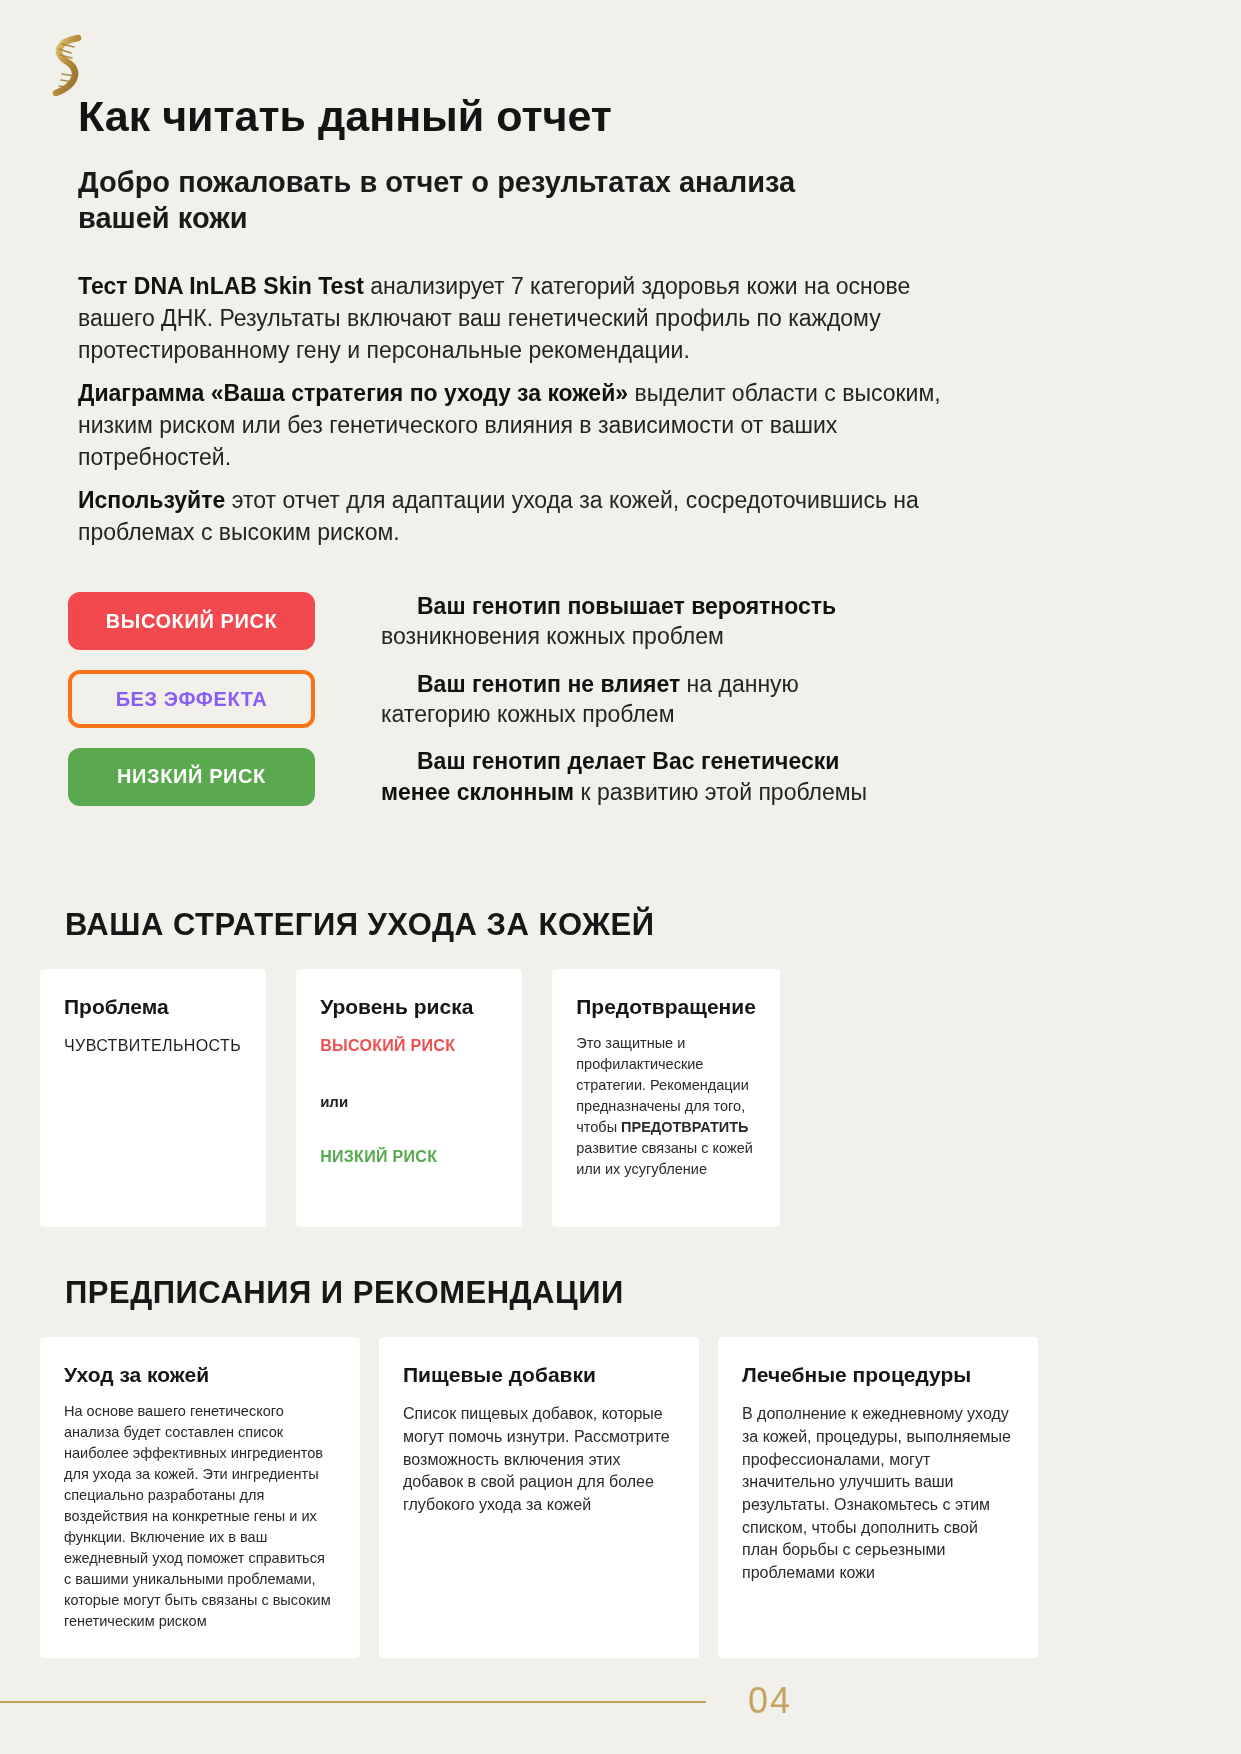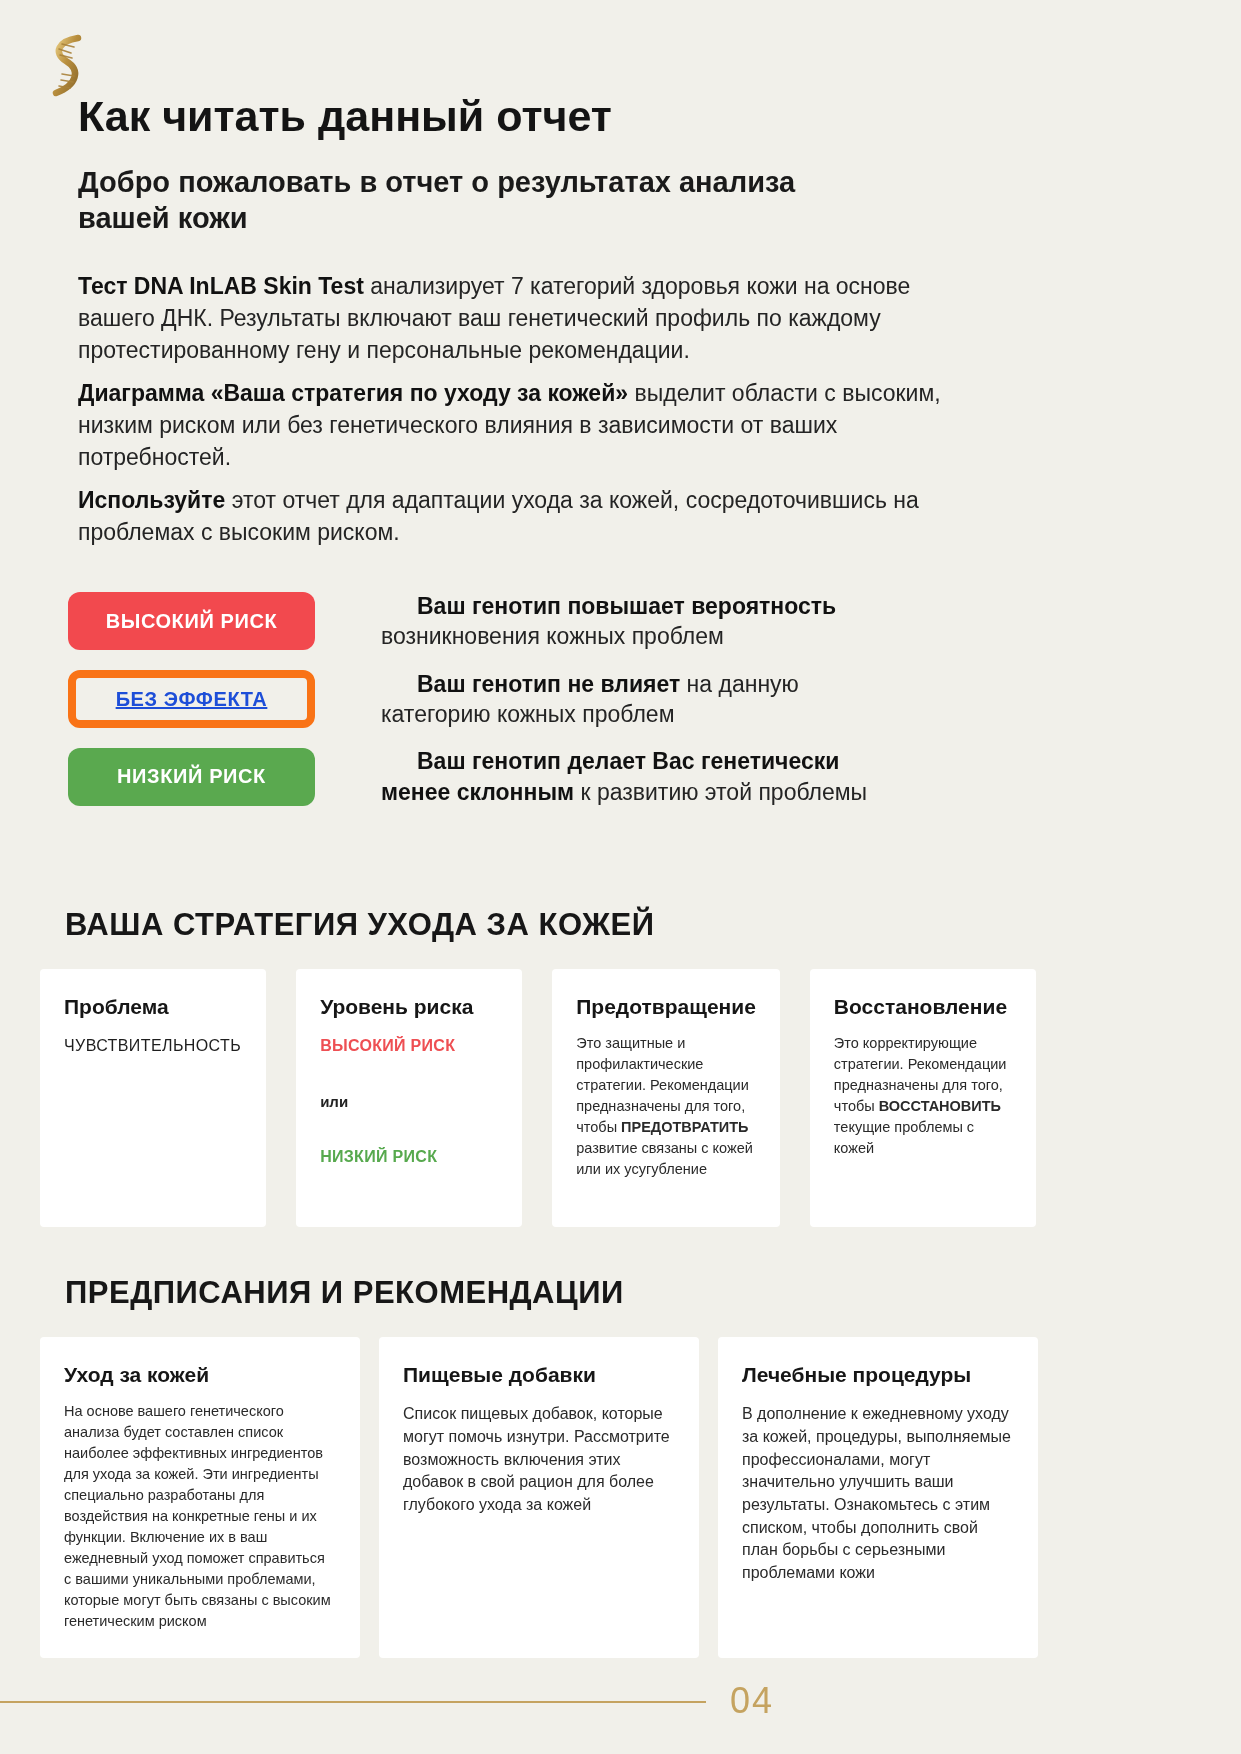--- a/index.html
+++ b/index.html
@@ -28,21 +28,21 @@
   p.intro b{color:#111;}
   .legend{margin-top:42px;margin-left:-10px;display:flex;flex-direction:column;gap:17px;max-width:1000px;}
   .legend-row{display:flex;align-items:center;}
   .badge{
     width:247px;height:58px;flex:0 0 247px;
     display:flex;align-items:center;justify-content:center;
     font-size:20px;font-weight:700;letter-spacing:0.6px;
     border-radius:12px;box-sizing:border-box;
   }
   .badge-high{background:#f2494e;color:#ffffff;}
-  .badge-neutral{background:transparent;border:8px solid #f97316;color:#1d4ed8;text-decoration:underline;}
+  .badge-neutral{background:transparent;border:4px solid #f97316;color:#8b5cf6;}
   .badge-low{background:#5aa94f;color:#ffffff;}
   .legend-desc{
     margin:0 0 0 66px;font-size:23px;line-height:1.32;color:#242424;max-width:490px;
   }
   .legend-desc b{color:#111;margin-left:36px;}
   h3.section{
     margin:100px 0 0 -13px;font-size:31px;font-weight:700;letter-spacing:0.5px;color:#171717;
   }
   h3.section.second{margin-top:48px;}
   .cards4{
@@ -70,21 +70,21 @@
   .card .med-body{
     margin:16px 0 0 0;font-size:16px;line-height:1.42;color:#2a2a2a;
   }
   .risk-red{margin-top:18px;font-size:16px;font-weight:600;letter-spacing:0.3px;color:#ee4f53;}
   .risk-or{margin-top:38px;font-size:15px;font-weight:700;color:#222;}
   .risk-green{margin-top:38px;font-size:16px;font-weight:600;letter-spacing:0.3px;color:#57a94e;}
   .footer-line{
     position:absolute;left:0;top:1701px;width:706px;height:2px;background:#c5a360;
   }
   .page-number{
-    position:absolute;left:730px;top:1680px;font-size:36px;color:#c5a360;letter-spacing:2px;font-weight:400;
+    position:absolute;left:748px;top:1680px;font-size:36px;color:#c5a360;letter-spacing:2px;font-weight:400;
   }
 </style>
 </head>
 <body>
 
 <div class="page">
 
   <div class="logo">
     <svg width="46" height="64" viewBox="0 0 46 64" xmlns="http://www.w3.org/2000/svg">
       <defs>
@@ -151,24 +151,20 @@
         <div class="risk-red">ВЫСОКИЙ РИСК</div>
         <div class="risk-or">или</div>
         <div class="risk-green">НИЗКИЙ РИСК</div>
       </div>
 
       <div class="card">
         <h4>Предотвращение</h4>
         <p class="small-body"><span>Это защитные и профилактические стратегии. Рекомендации предназначены для того, чтобы </span><b>ПРЕДОТВРАТИТЬ</b><span> развитие связаны с кожей или их усугубление</span></p>
       </div>
 
-      <div class="card">
-        <h4>Восстановление</h4>
-        <p class="small-body"><span>Это корректирующие стратегии. Рекомендации предназначены для того, чтобы </span><b>ВОССТАНОВИТЬ</b><span> текущие проблемы с кожей</span></p>
-      </div>
 
     </div>
 
     <h3 class="section second">ПРЕДПИСАНИЯ И РЕКОМЕНДАЦИИ</h3>
 
     <div class="cards3">
 
       <div class="card">
         <h4>Уход за кожей</h4>
         <p class="small-body">На основе вашего генетического анализа будет составлен список наиболее эффективных ингредиентов для ухода за кожей. Эти ингредиенты специально разработаны для воздействия на конкретные гены и их функции. Включение их в ваш ежедневный уход поможет справиться с вашими уникальными проблемами, которые могут быть связаны с высоким генетическим риском</p>

